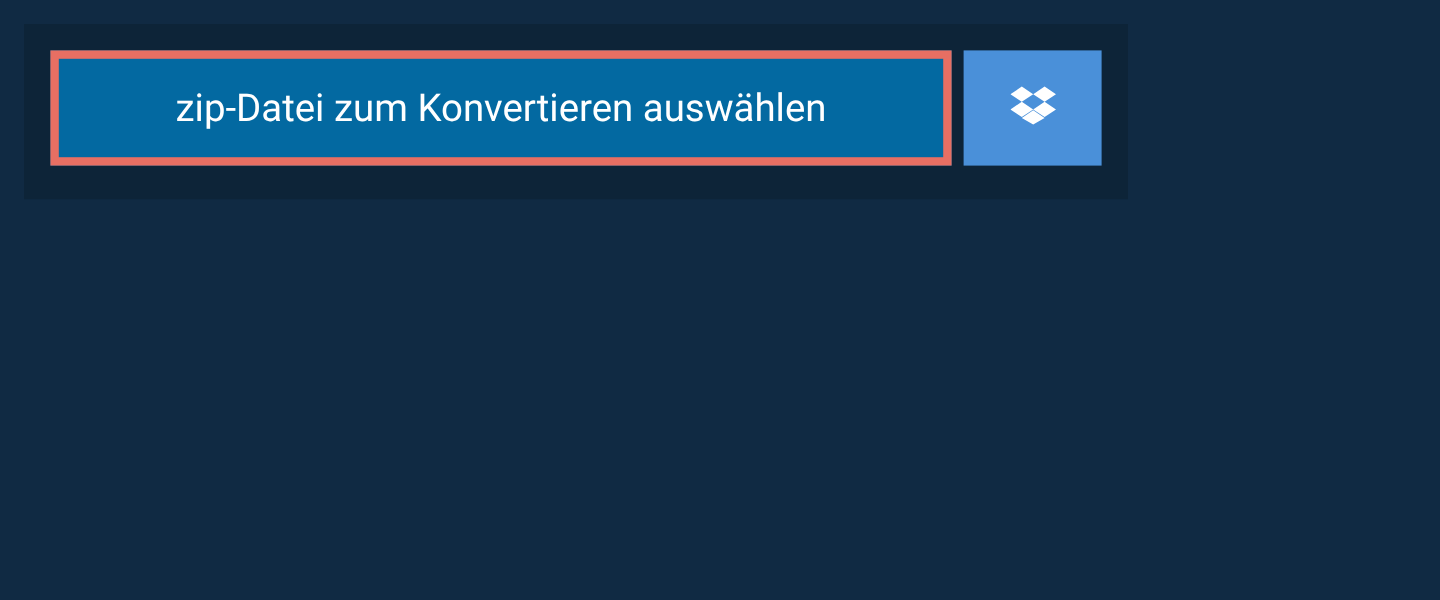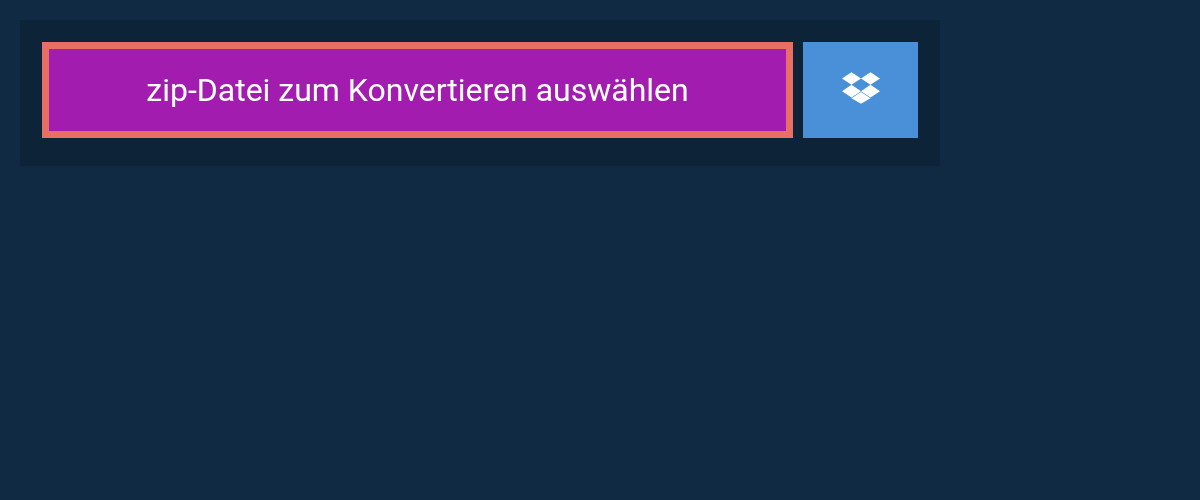--- a/index.html
+++ b/index.html
@@ -30,21 +30,21 @@
       font-size: 36px;
       font-weight: 400;
     }
     .button-row {
       display: flex;
       gap: 10px;
       padding: 22px 22px 28px 22px;
       align-items: stretch;
     }
     .select-file-button {
-      background-color: #a21caf;
+      background-color: #0369a1;
       border: 7px solid #e76f63;
       color: #ffffff;
       font-size: 32px;
       font-weight: 400;
       padding: 22px 40px;
       cursor: pointer;
       display: flex;
       align-items: center;
       justify-content: center;
       flex: 1;

